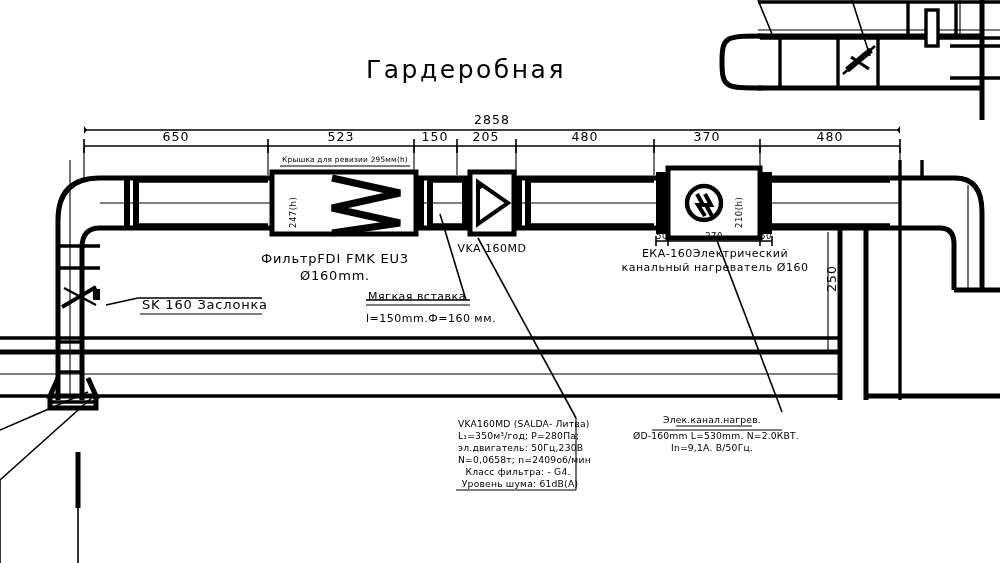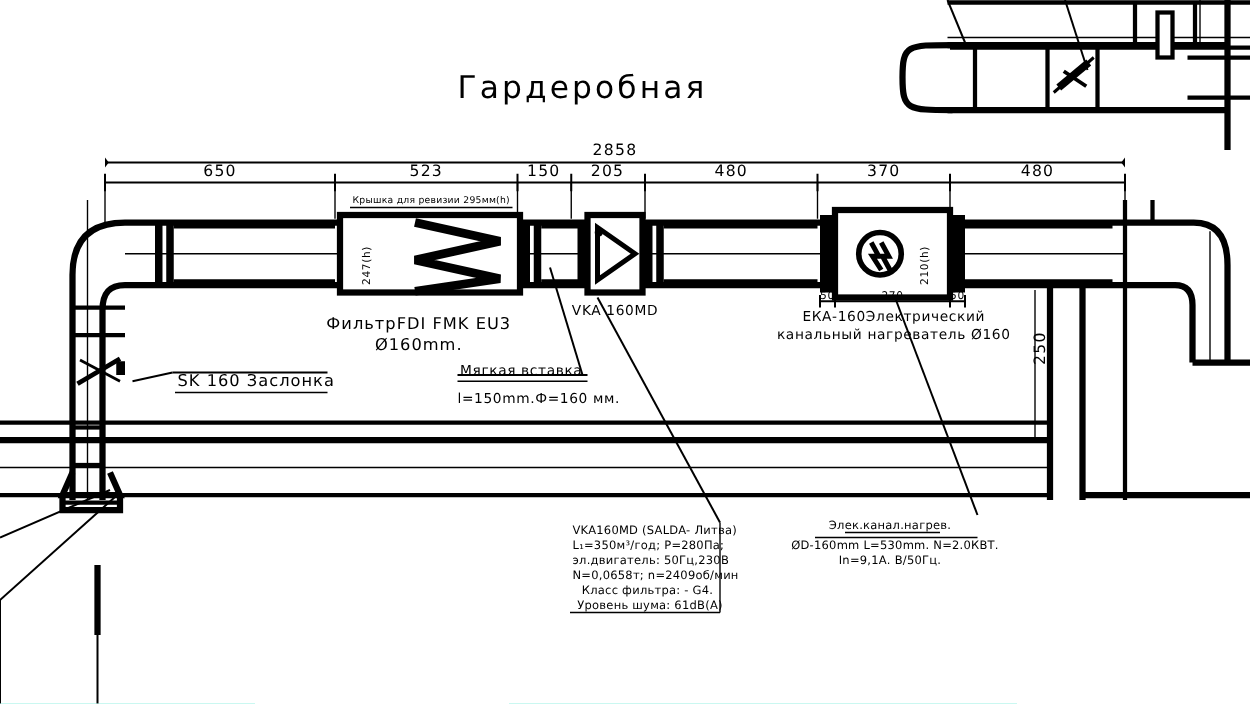--- a/index.html
+++ b/index.html
@@ -7,21 +7,21 @@
     padding: 0;
     background: #ffffff;
   }
   body {
     font-family: "DejaVu Sans", sans-serif;
   }
   #canvas-wrap {
     position: relative;
     width: 1000px;
     height: 563px;
-    background: #5eead4;
+    background: #ef4444;
     overflow: hidden;
   }
   svg#drawing {
     display: block;
     width: 1000px;
     height: 563px;
   }
   .duct-heavy { fill: none; stroke: #000000; stroke-width: 5; }
   .duct-med { fill: none; stroke: #000000; stroke-width: 3.4; }
   .duct-thin { fill: none; stroke: #000000; stroke-width: 1.6; }

